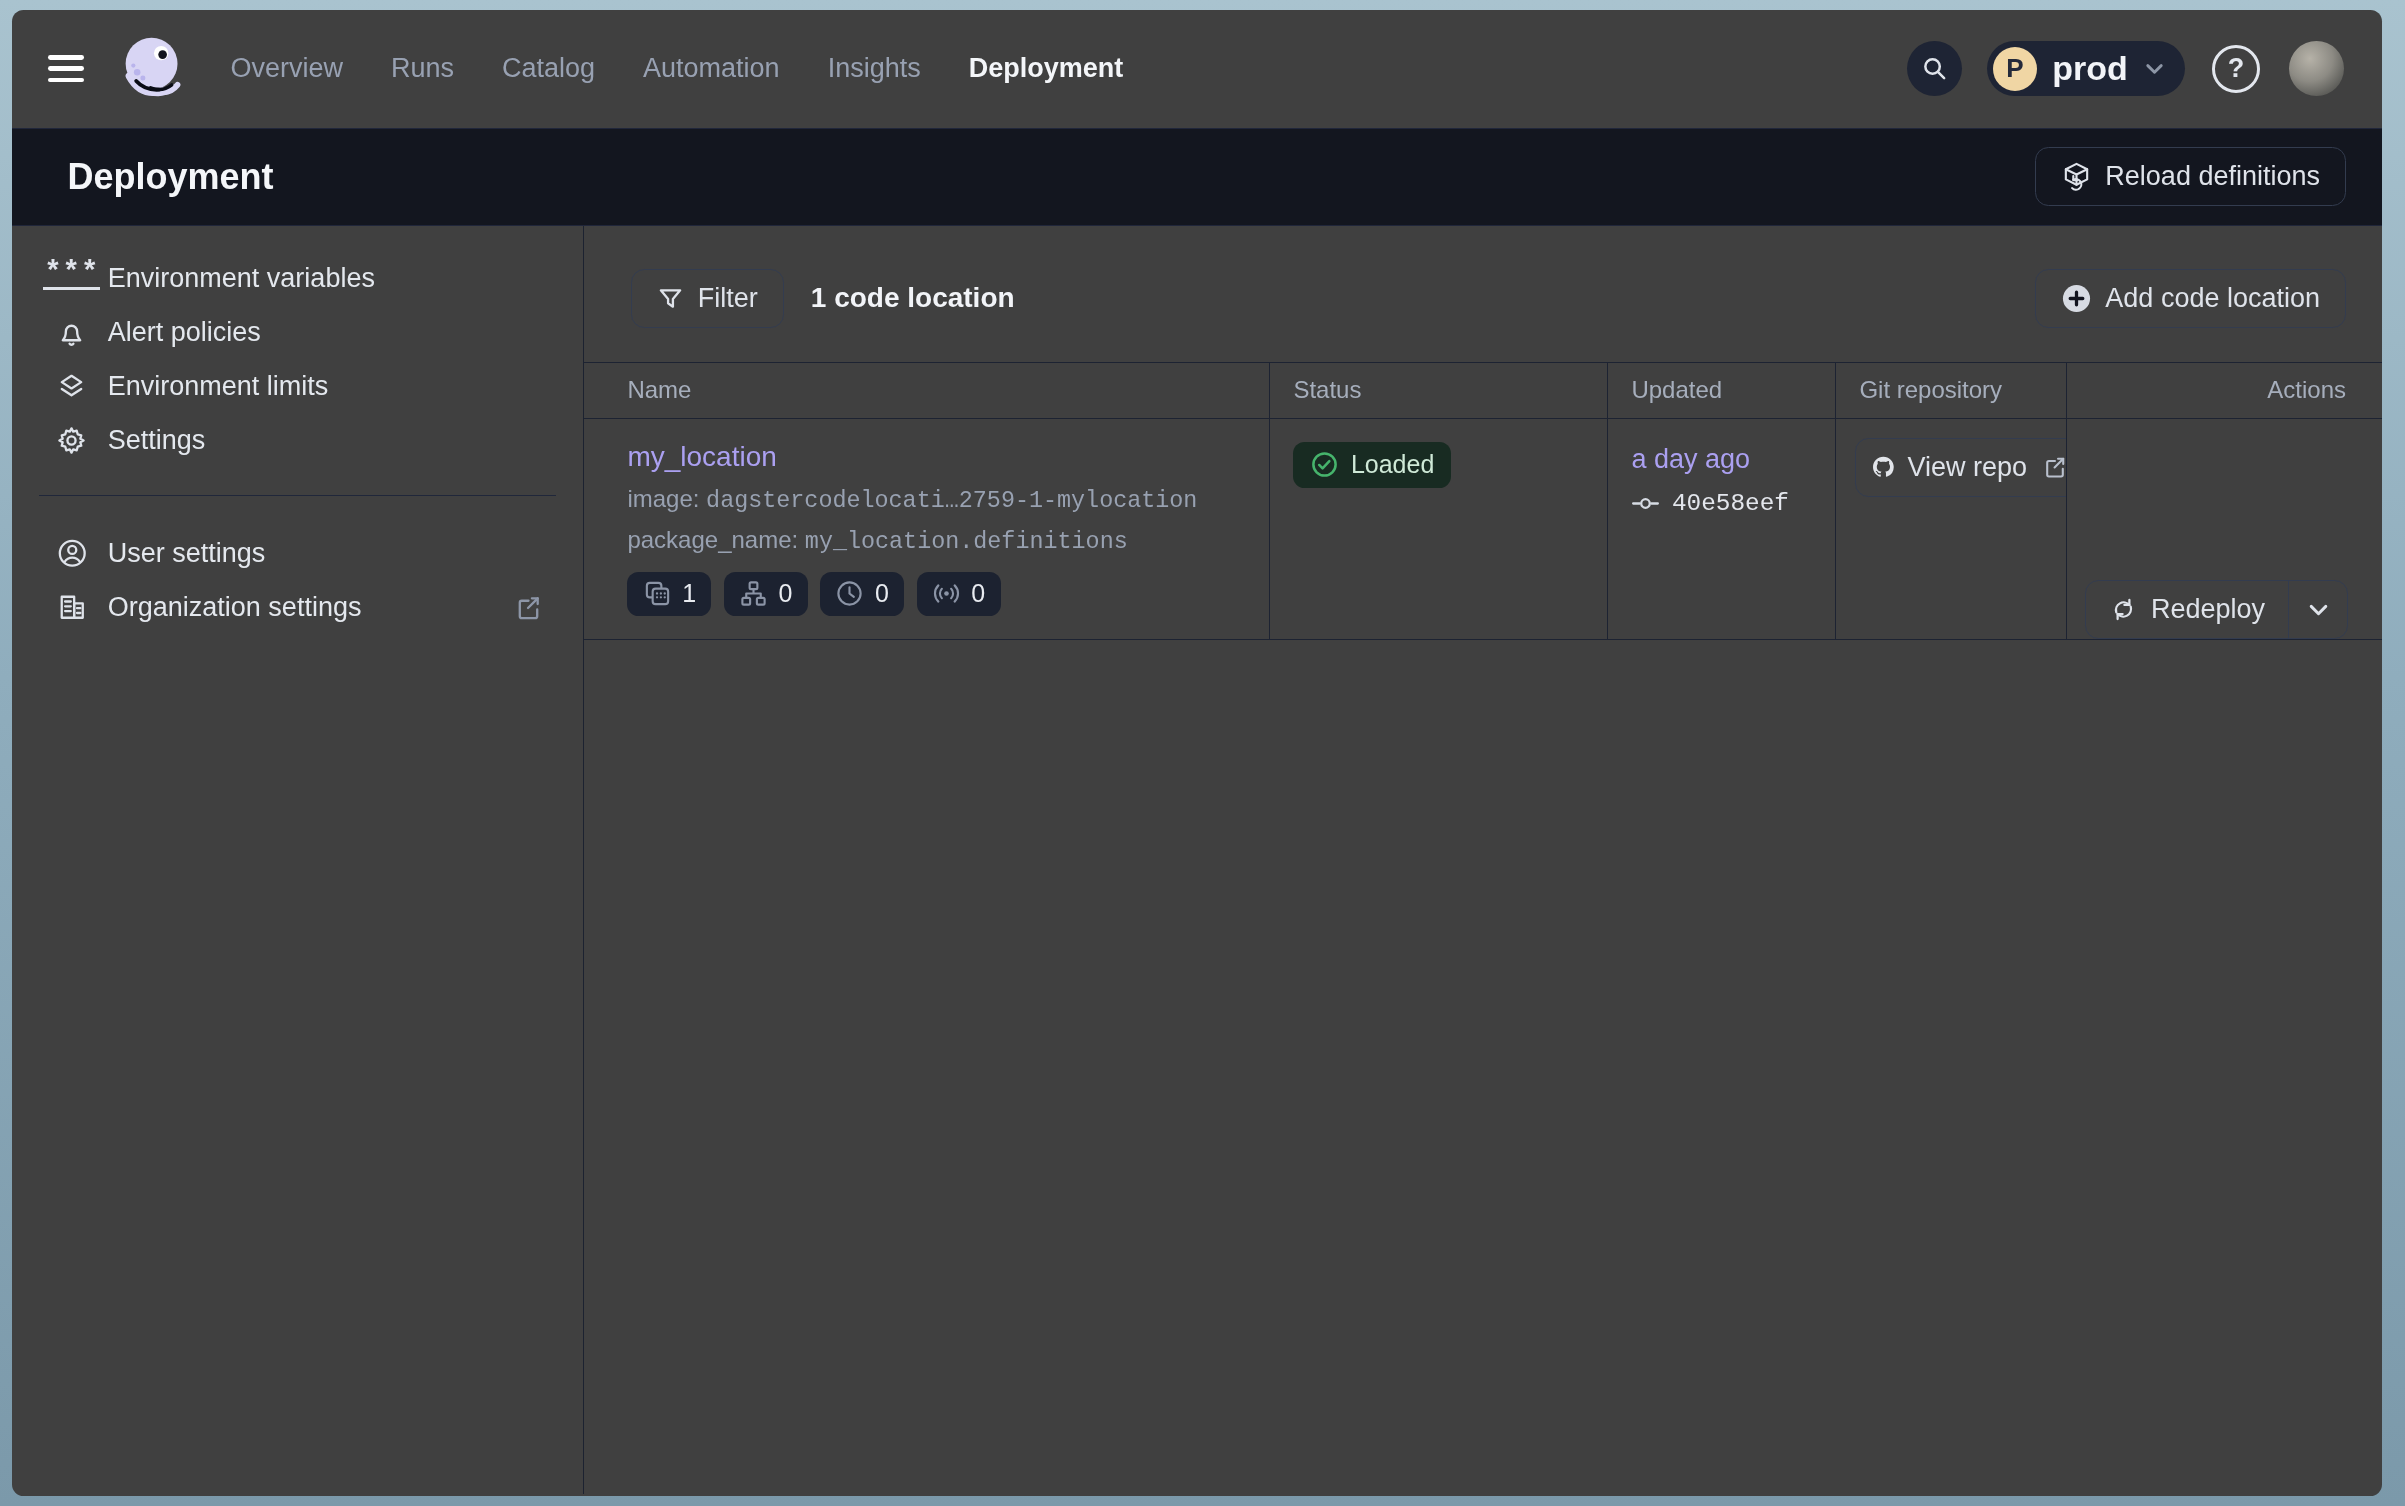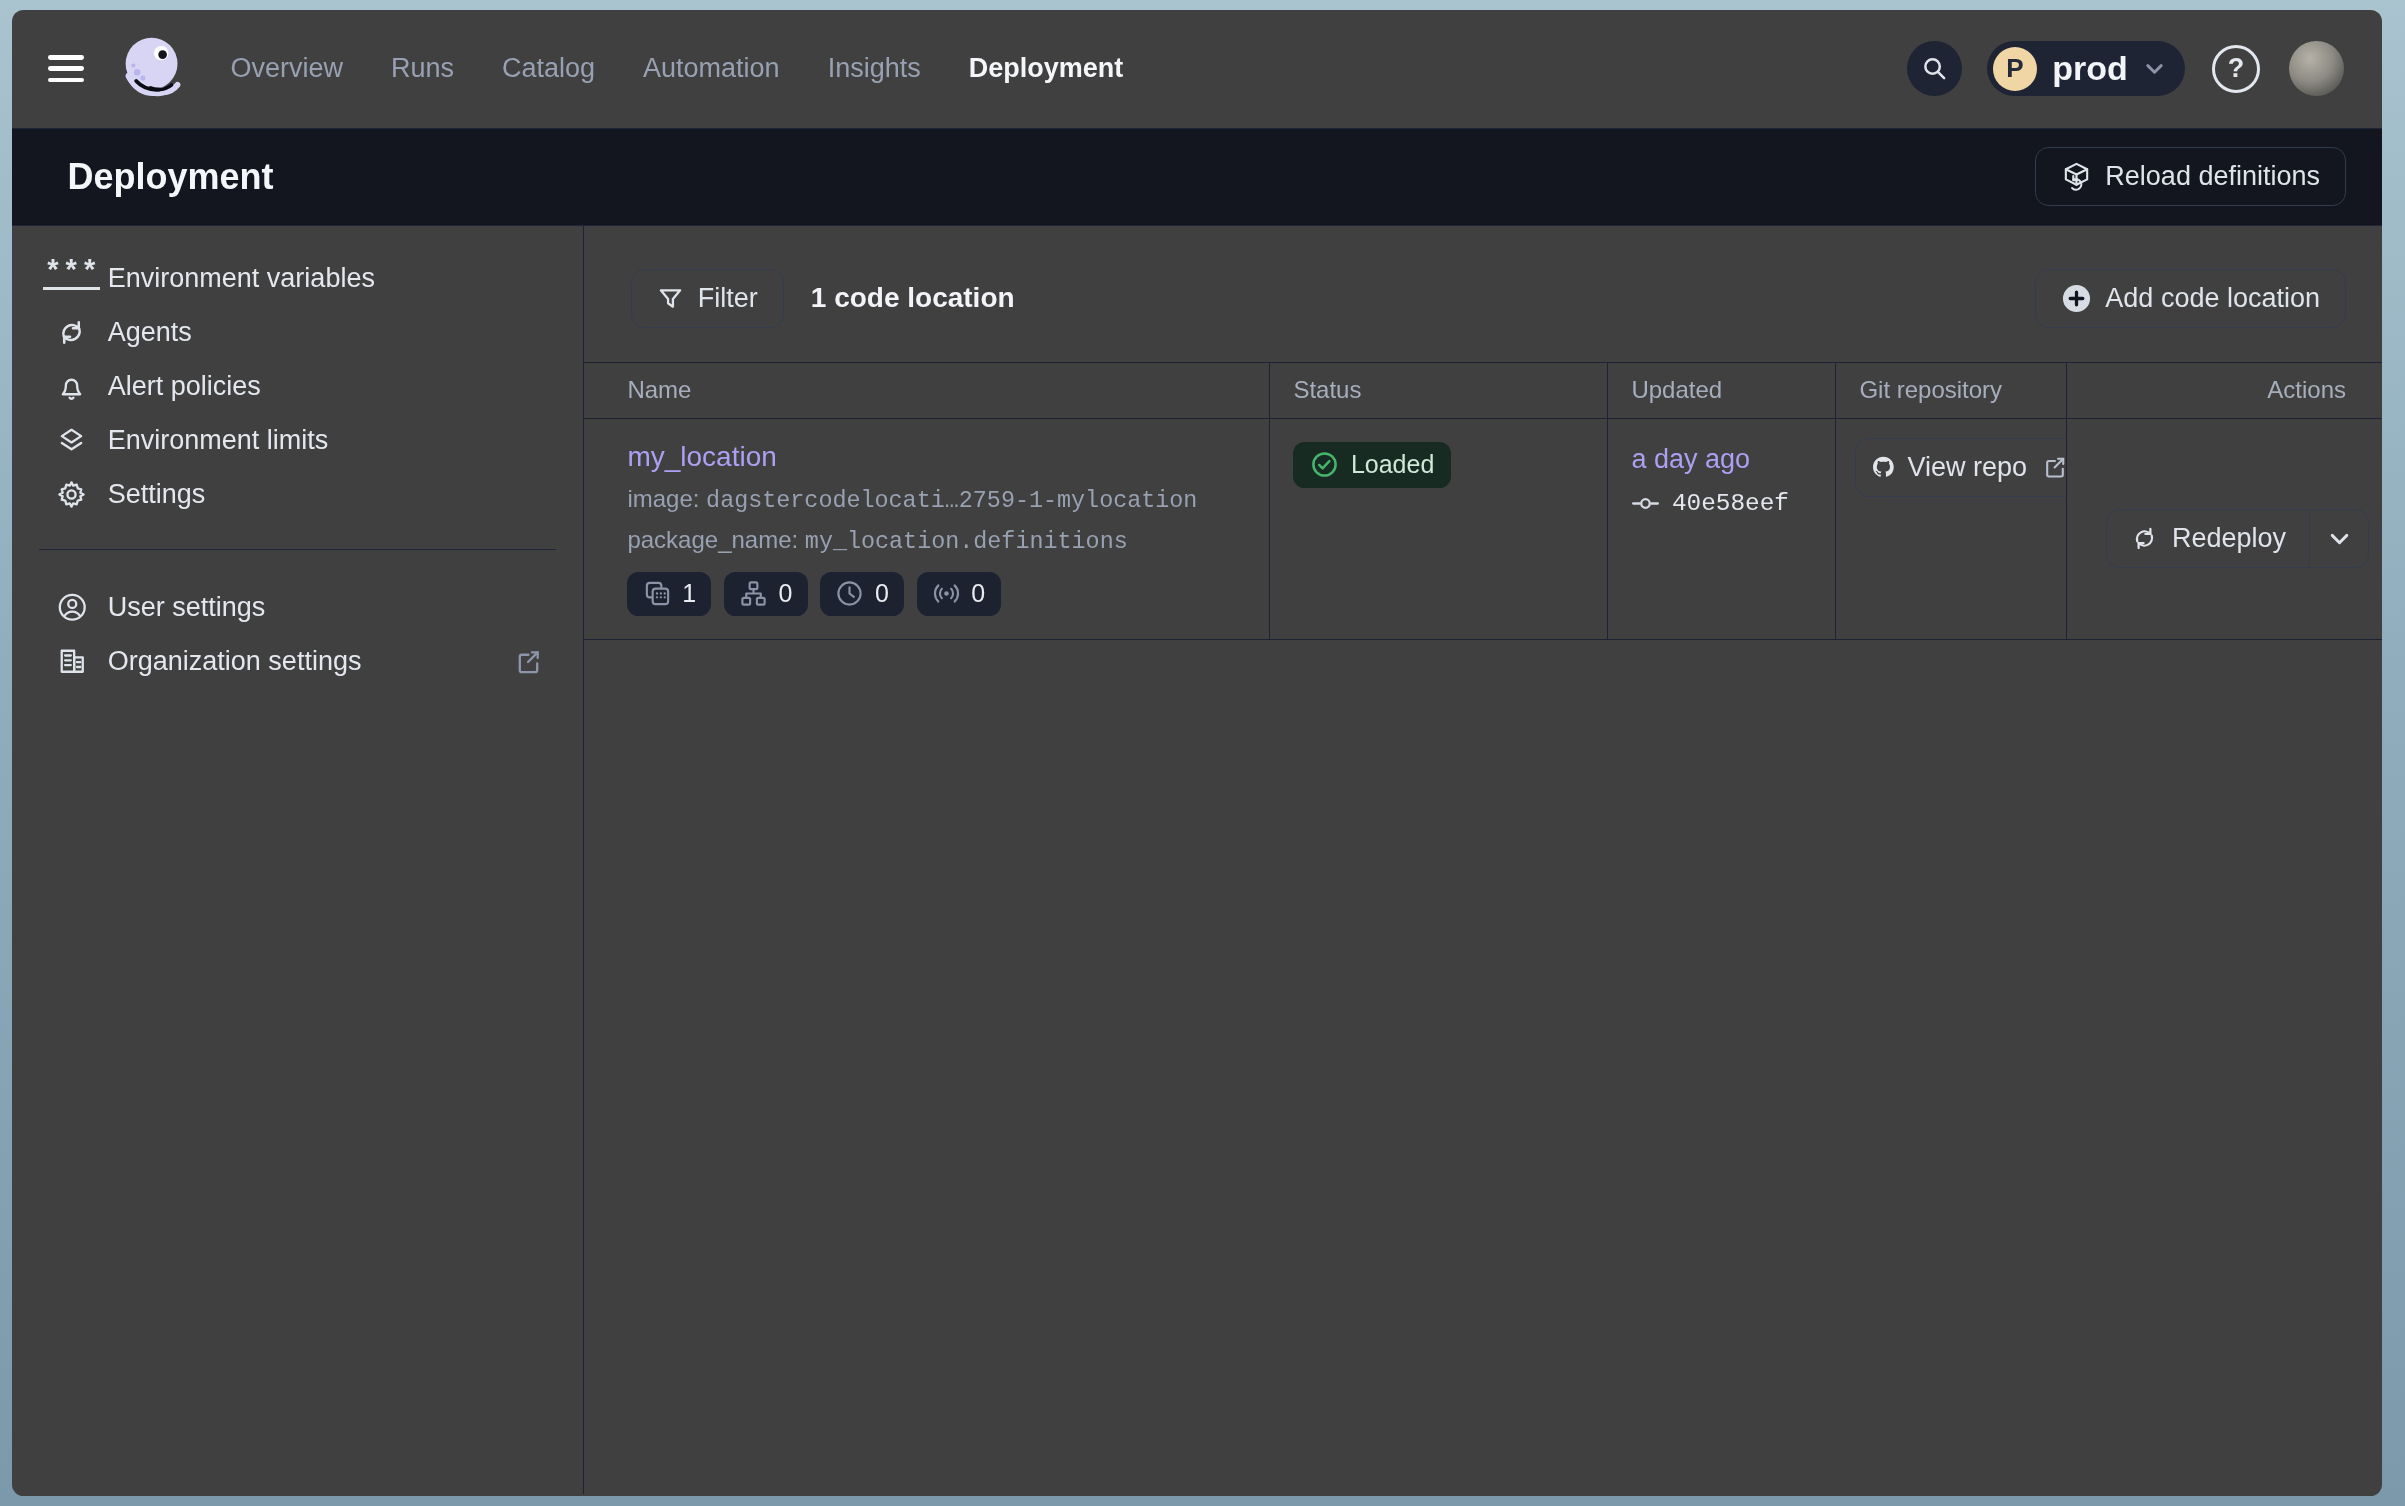--- a/index.html
+++ b/index.html
@@ -95,21 +95,21 @@
 
   .td-updated { padding-top: 25px; }
   .updated-link { font-size: 27px; color: #aba0f1; cursor: pointer; display: inline-block; }
   .commit-row { margin-top: 15.3px; display: flex; align-items: center; gap: 11.5px; color: #d6dbe3; text-align: center; }
   .commit-row .hash { font-size: 24.4px; color: #e3e6ec; }
 
   .td-git { padding: 19px 0 0 19px; overflow: hidden; }
   .repo-btn { width: 231px; min-width: 231px; justify-content: flex-start; padding: 0 17px; gap: 13.4px; }
   .repo-btn .ext { color: #b9c0cd; display: flex; margin-left: 1.9px; }
 
-  .td-actions { padding: 19px 13px 0 0; display: flex; justify-content: flex-end; align-items: center; }
+  .td-actions { padding: 19px 34px 0 0; display: flex; justify-content: flex-end; align-items: flex-end; }
   .split-btn { display: inline-flex; align-items: stretch; height: 59px; border: 1.4px solid #333c4f;
     border-radius: 13.4px; overflow: hidden; }
   .split-main { display: flex; align-items: center; gap: 13.4px; padding: 0 23px; font-size: 27px;
     color: #dfe3ea; cursor: pointer; }
   .split-caret { width: 59px; display: flex; align-items: center; justify-content: center;
     border-left: 1.4px solid #333c4f; color: #dfe3ea; cursor: pointer; }
 
   svg { display: block; }
 </style>
 </head>
@@ -190,31 +190,20 @@
     <div class="sidebar">
 
 
       <div class="side-item">
         <span class="ic">
           <span class="envvar-glyph">***</span>
         </span>
         <span>Environment variables</span>
       </div>
 
-      <div class="side-item">
-        <span class="ic">
-          <svg width="31" height="31" viewBox="0 0 32 32" fill="none" stroke="currentColor" stroke-width="2.6" stroke-linecap="round">
-            <path d="M8 20 a9 9 0 0 1 15.5 -8.5"></path>
-            <path d="M23.5 5.5 v6 h-6"></path>
-            <path d="M24 12 a9 9 0 0 1 -15.5 8.5"></path>
-            <path d="M8.5 26.5 v-6 h6"></path>
-          </svg>
-        </span>
-        <span>Agents</span>
-      </div>
 
       <div class="side-item">
         <span class="ic">
           <svg width="31" height="31" viewBox="0 0 32 32" fill="none" stroke="currentColor" stroke-width="2.4" stroke-linecap="round" stroke-linejoin="round">
             <path d="M7 24 h18 c-2.4-2.4-3.2-4.8-3.2-9.2 a5.8 5.8 0 0 0 -11.6 0 c0 4.4-.8 6.8-3.2 9.2 z"></path>
             <path d="M14 27.5 a2.3 2.3 0 0 0 4 0"></path>
           </svg>
         </span>
         <span>Alert policies</span>
       </div>

